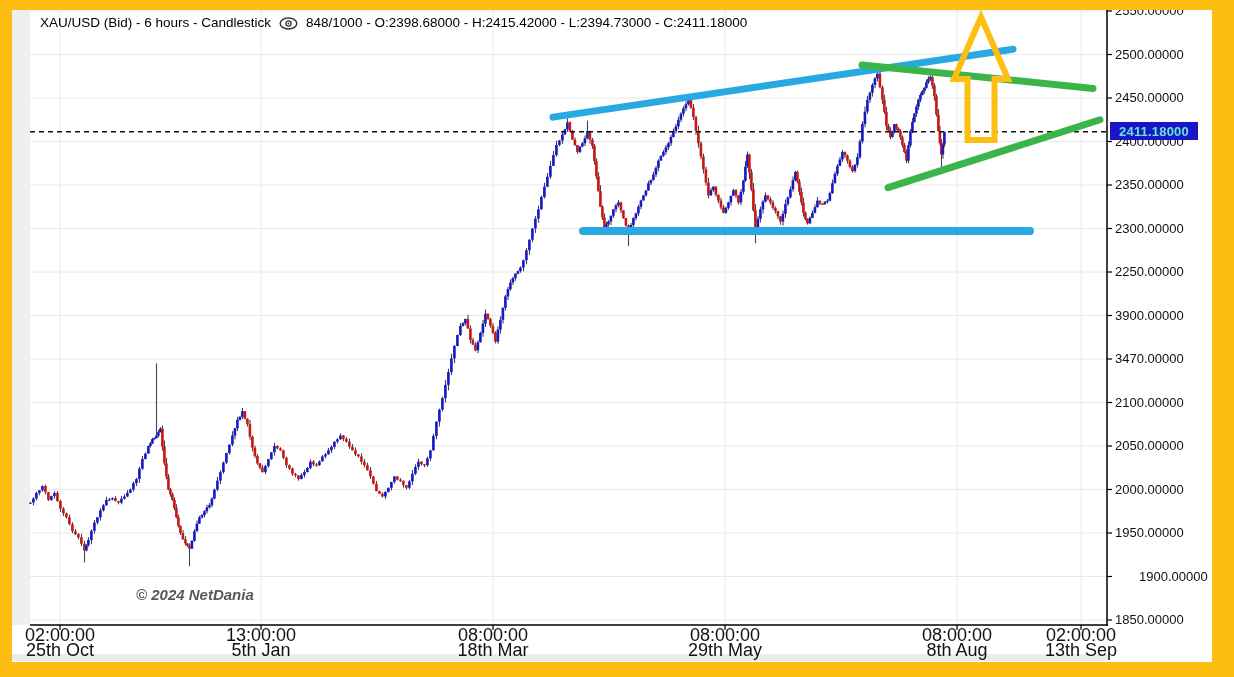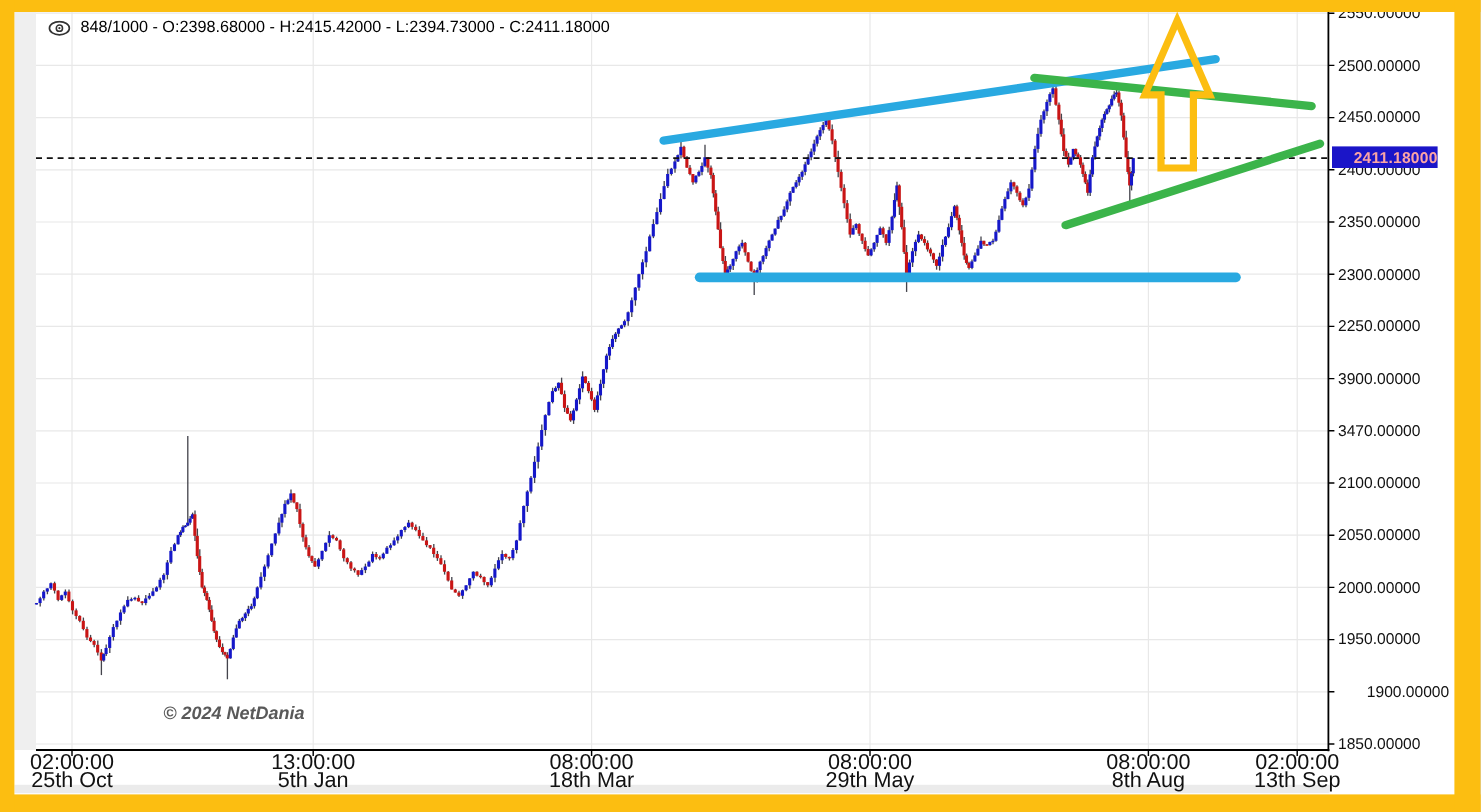--- a/index.html
+++ b/index.html
@@ -819,20 +819,21 @@
         <line x1="60" y1="625" x2="60" y2="630" stroke="#000000" stroke-width="1.2"></line>
         <line x1="261" y1="625" x2="261" y2="630" stroke="#000000" stroke-width="1.2"></line>
         <line x1="493" y1="625" x2="493" y2="630" stroke="#000000" stroke-width="1.2"></line>
         <line x1="725" y1="625" x2="725" y2="630" stroke="#000000" stroke-width="1.2"></line>
         <line x1="957" y1="625" x2="957" y2="630" stroke="#000000" stroke-width="1.2"></line>
         <line x1="1081" y1="625" x2="1081" y2="630" stroke="#000000" stroke-width="1.2"></line>
       </g>
     </svg>
 
   <div id="header">
+    <span>XAU/USD (Bid) - 6 hours - Candlestick</span>
     <svg class="eye" width="19" height="13" viewBox="0 0 19 13">
       <ellipse cx="9.5" cy="6.5" rx="8.3" ry="5.5" fill="none" stroke="#333" stroke-width="1.4"></ellipse>
       <circle cx="9.5" cy="6.5" r="2.6" fill="none" stroke="#333" stroke-width="1.3"></circle>
       <circle cx="9.5" cy="6.5" r="0.9" fill="#333"></circle>
     </svg>
     <span>848/1000 - O:2398.68000 - H:2415.42000 - L:2394.73000 - C:2411.18000</span>
   </div>
 
   <div id="y-axis-labels">
       <div class="y-label" style="top: 3px;">2550.00000</div>
@@ -871,21 +872,21 @@
       <div class="x-tick" style="left: 902px;">
         <div>08:00:00</div>
         <div>8th Aug</div>
       </div>
       <div class="x-tick" style="left: 1026px;">
         <div>02:00:00</div>
         <div>13th Sep</div>
       </div>
     </div>
 
-  <div id="price-tag" style="background: rgb(27, 21, 200); color: #fca5a5; justify-content: flex-end;">
+  <div id="price-tag" style="background: rgb(27, 21, 200); color: #5eead4;">
     <span>2411.18000</span>
   </div>
 
   <div id="watermark">© 2024 NetDania</div>
 
   <div class="frame frame-top"></div>
   <div class="frame frame-bottom"></div>
   <div class="frame frame-left"></div>
   <div class="frame frame-right"></div>
 </div>

